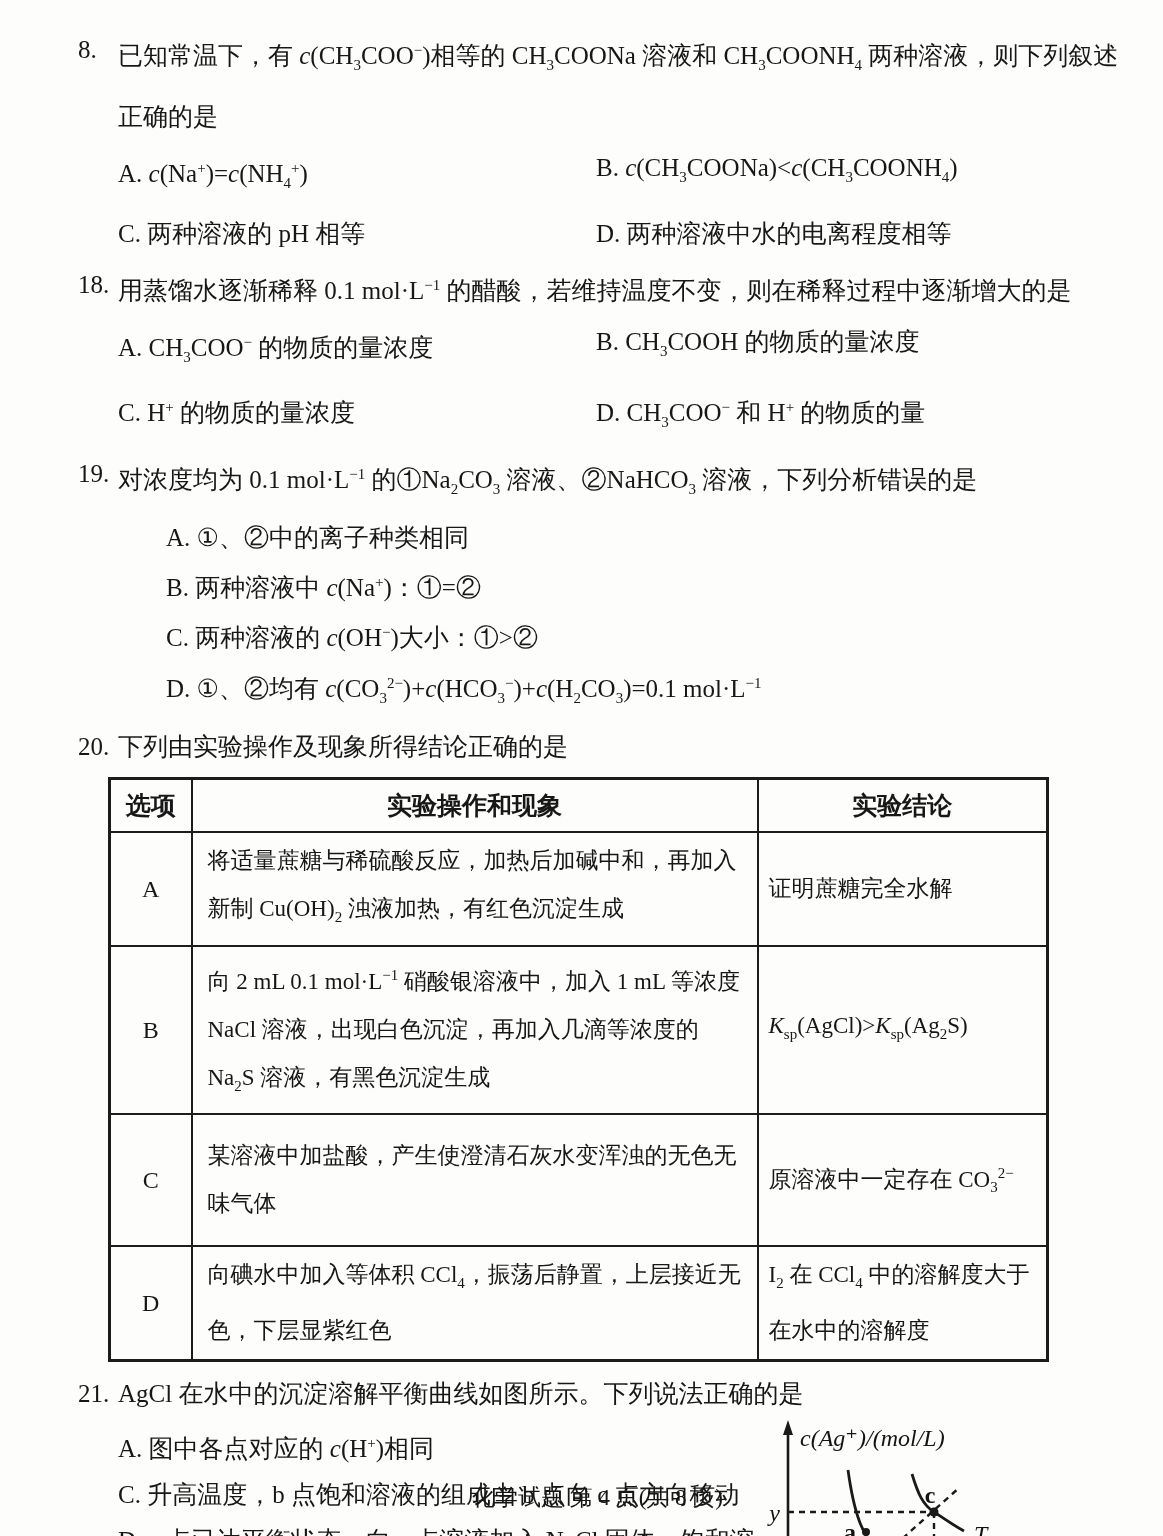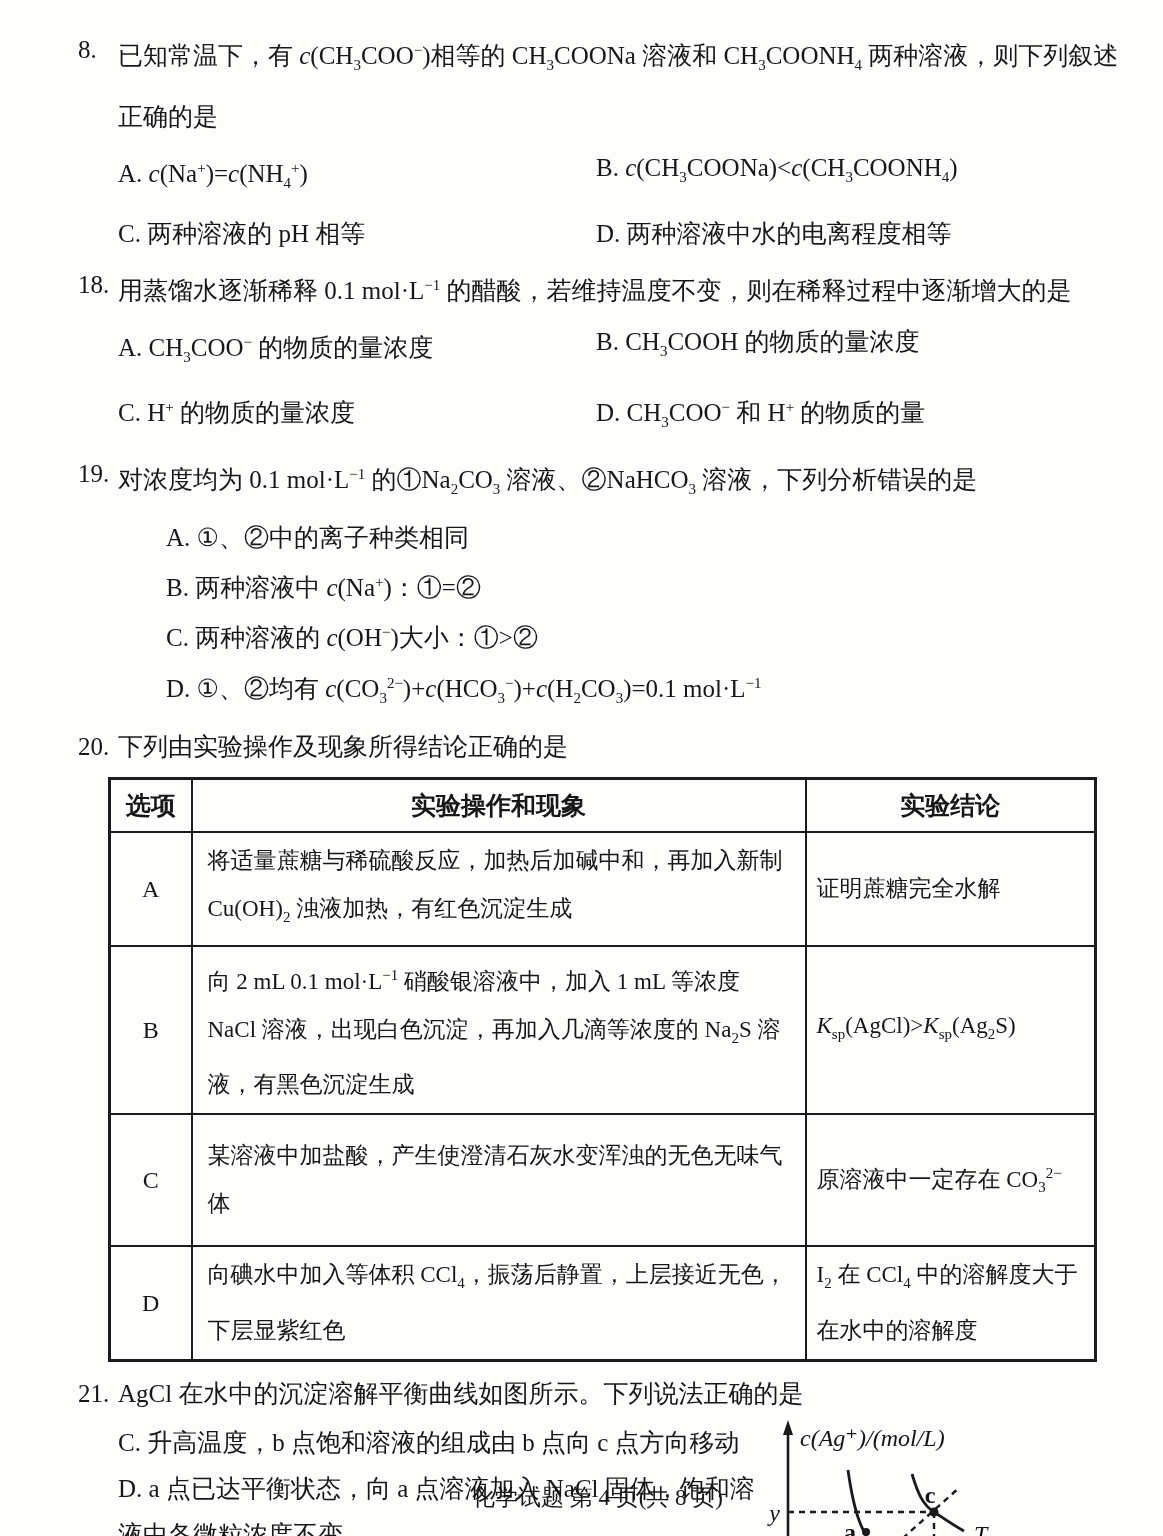--- a/index.html
+++ b/index.html
@@ -31,21 +31,21 @@
     margin:4px 0 0 -10px;
     font-size:23px;
     border:3px solid #1c1c1c;
   }
   .exp-table th, .exp-table td {
     border:2px solid #1c1c1c;
     vertical-align:middle;
   }
   .exp-table thead th { height:54px; font-weight:bold; font-size:25px; text-align:center; }
   .col-opt { width:82px; text-align:center; font-size:24px; }
-  .col-op  { width:614px; }
+  .col-op  { width:566px; }
   .col-con { width:290px; }
   .cell-op  { padding:4px 15px; line-height:48px; text-align:left; }
   .cell-con { padding:0 10px; line-height:48px; text-align:left; }
   .row-a td { height:102px; }
   .row-b td { height:152px;border-radius:29px; }
   .row-c td { height:132px; }
   .row-d td { height:104px; }
 
   
   .q21 { margin-top:6px; }
@@ -132,20 +132,21 @@
           <td class="cell-con">I<sub>2</sub> 在 CCl<sub>4</sub> 中的溶解度大于在水中的溶解度</td>
         </tr>
       </tbody>
     </table>
   </section>
 
   <section class="qblock q21">
     <span class="qnum">21.</span>
     <p class="stem">AgCl 在水中的沉淀溶解平衡曲线如图所示。下列说法正确的是</p>
     <div class="opts">
+      <div class="opt">A. 图中各点对应的 <i>c</i>(H<sup>+</sup>)相同</div>
       <div class="opt">C. 升高温度，b 点饱和溶液的组成由 b 点向 c 点方向移动</div>
       <div class="opt">D. a 点已达平衡状态，向 a 点溶液加入 NaCl 固体，饱和溶液中各微粒浓度不变</div>
     </div>
 
     <svg class="graph-svg" width="420" height="285" viewBox="0 0 420 285">
 
       <line x1="38" y1="233" x2="38" y2="24" stroke="#1a1a1a" stroke-width="2.6"></line>
       <polygon points="38,12 33,27 43,27" fill="#1a1a1a"></polygon>
       <line x1="38" y1="233" x2="320" y2="233" stroke="#1a1a1a" stroke-width="2.6"></line>
       <polygon points="331,233 318,228 318,238" fill="#1a1a1a"></polygon>

